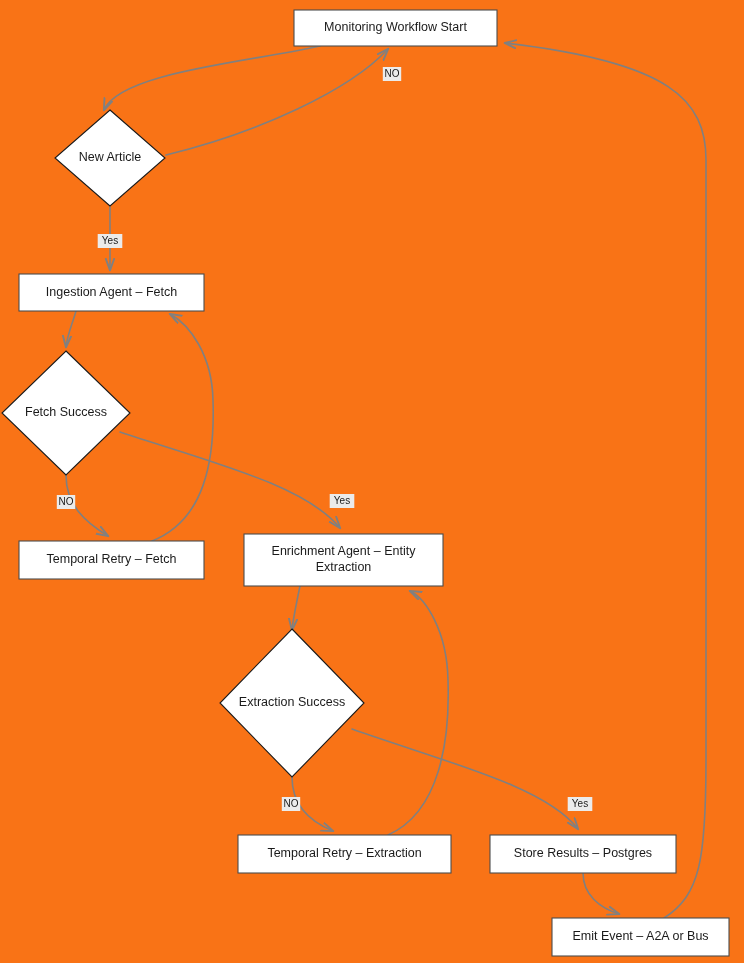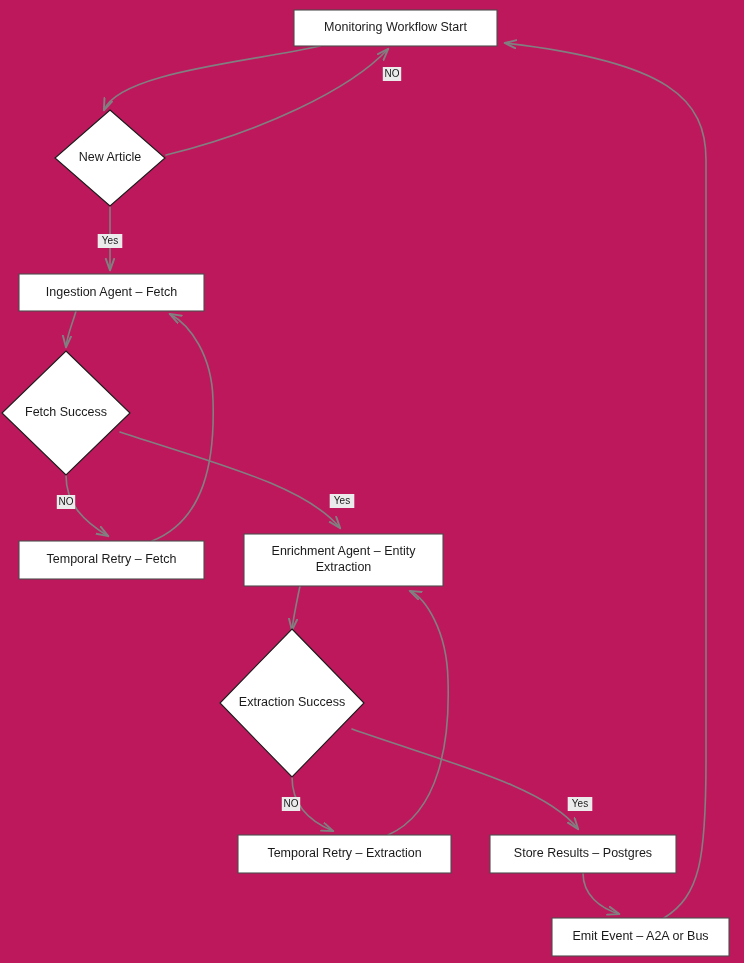--- a/index.html
+++ b/index.html
@@ -8,21 +8,21 @@
     padding: 0;
     background: #ffffff;
   }
   body {
     font-family: "Liberation Sans", sans-serif;
   }
   #diagram-root {
     position: relative;
     width: 744px;
     height: 963px;
-    background: #be185d;
+    background: #f97316;
     overflow: hidden;
   }
   #flow-svg {
     position: absolute;
     top: 0;
     left: 0;
     width: 744px;
     height: 963px;
   }
   .node-box {

